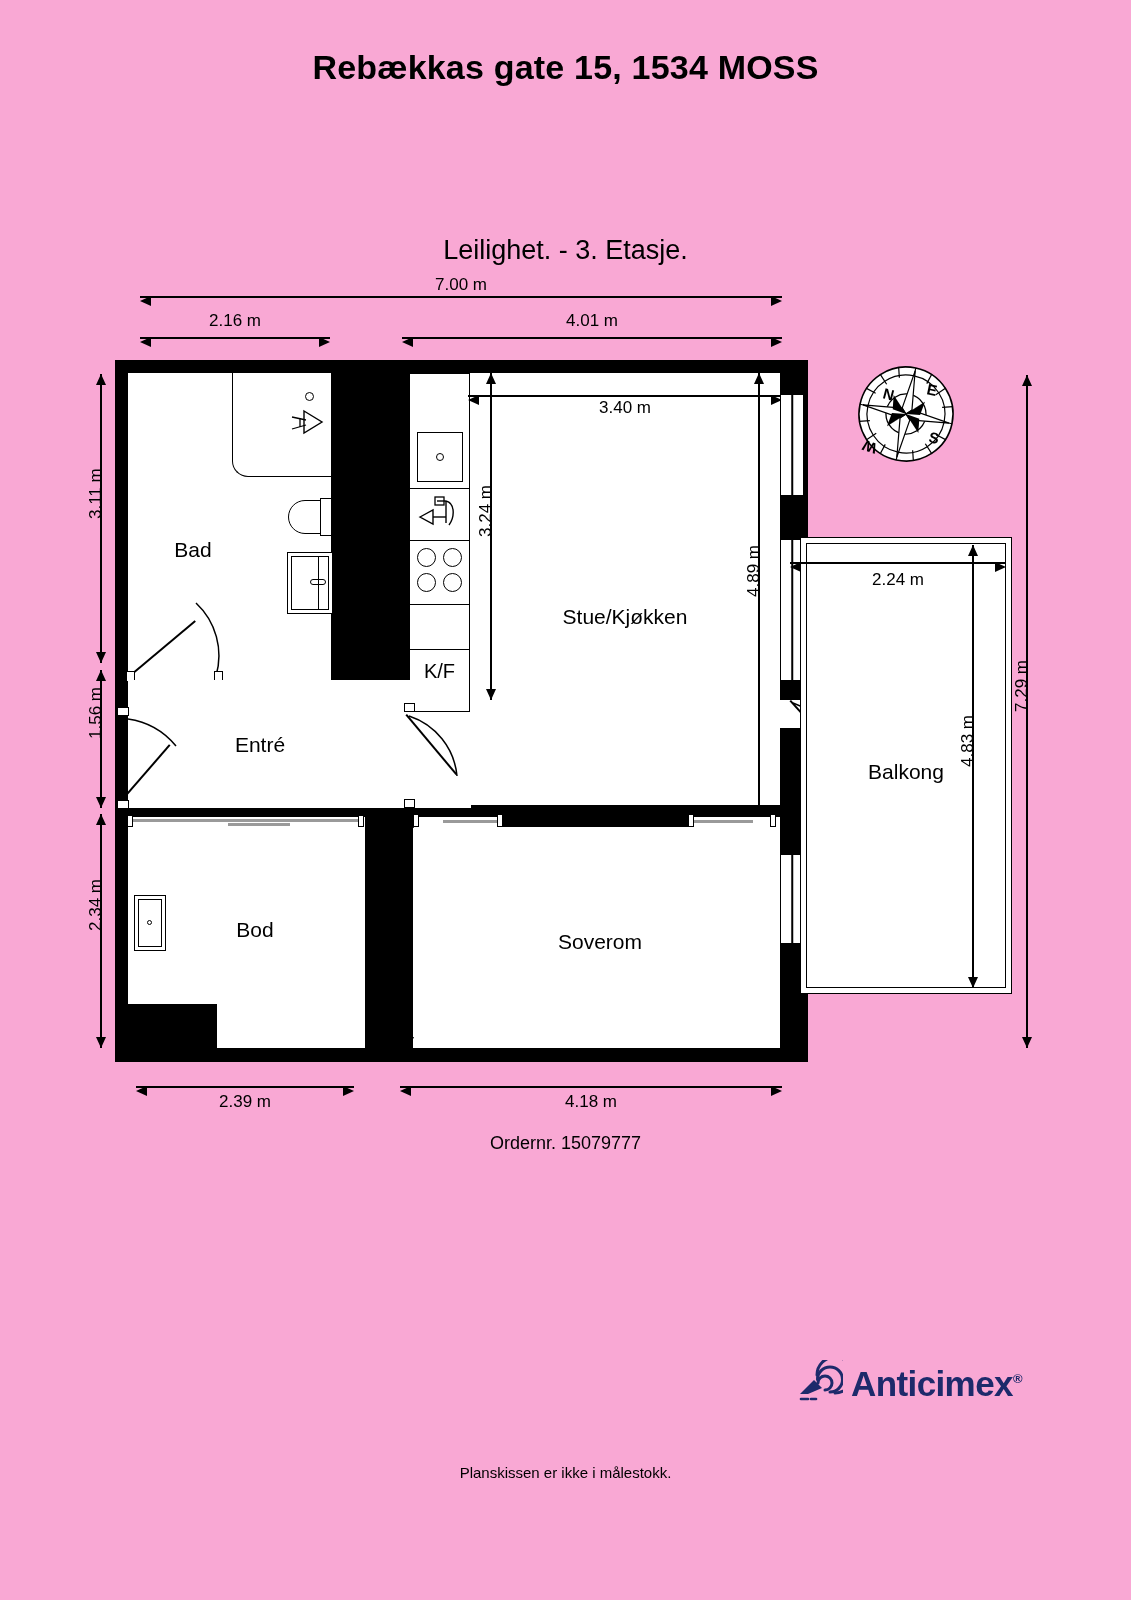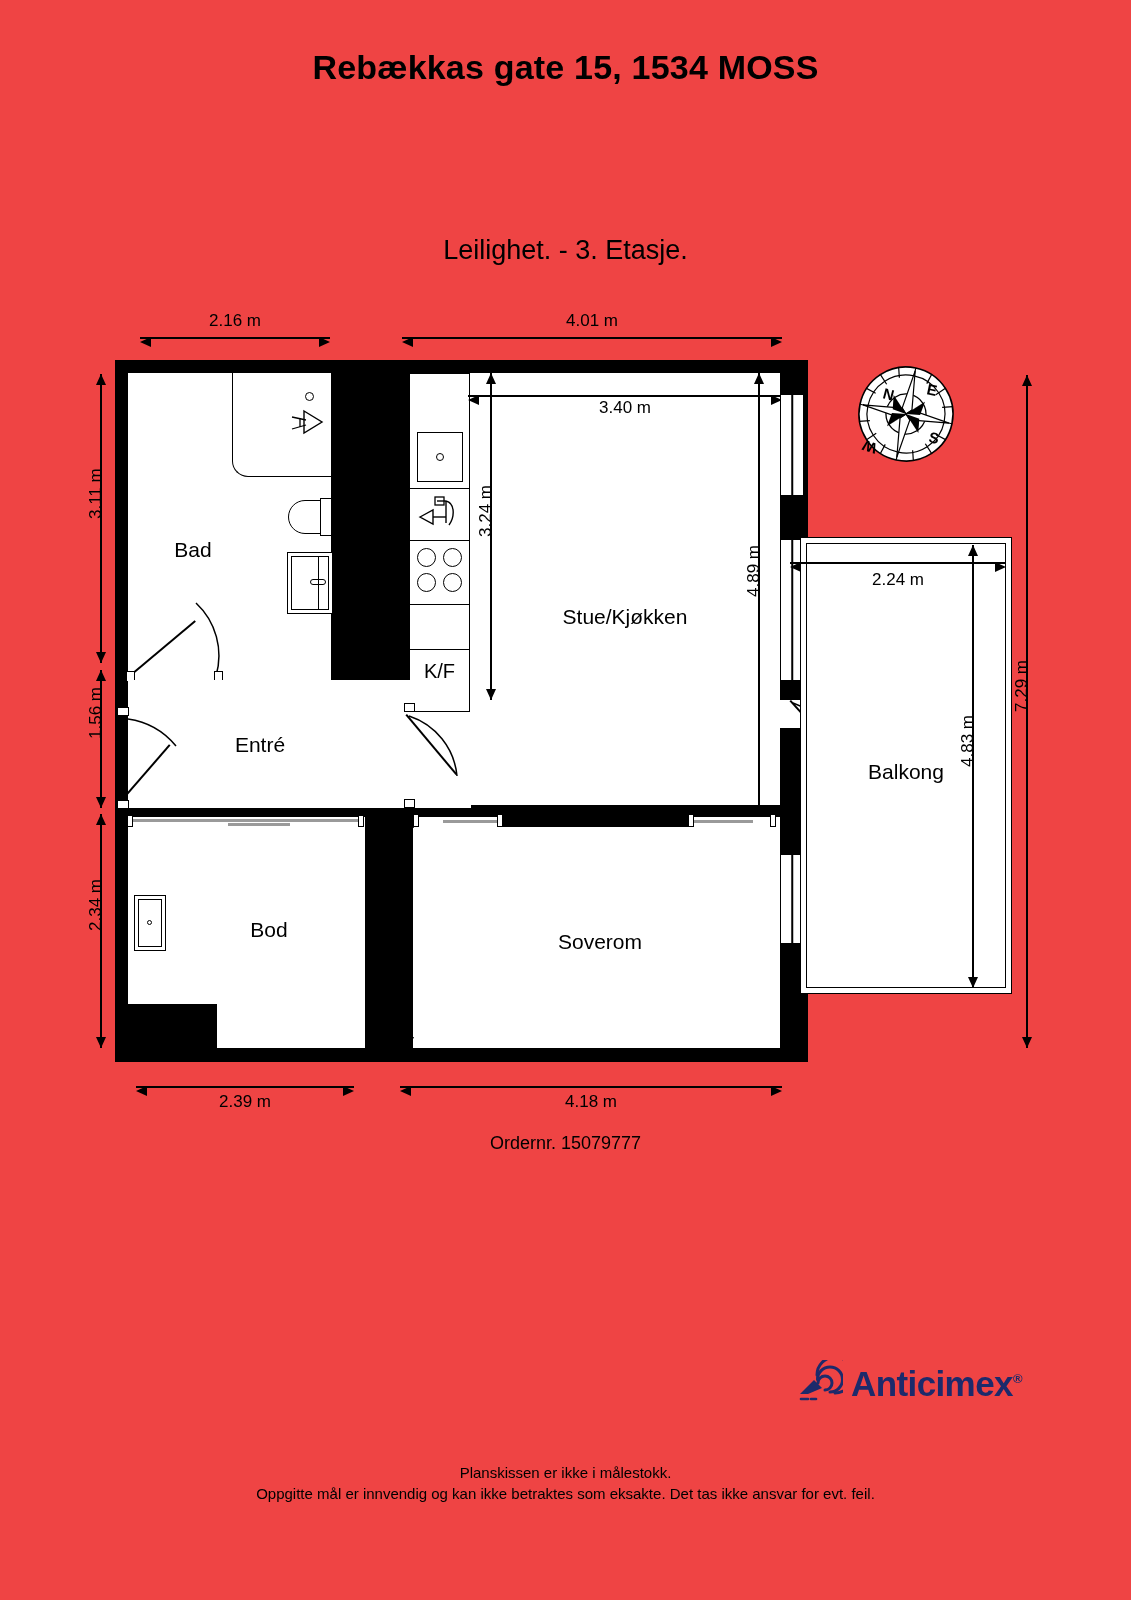--- a/index.html
+++ b/index.html
@@ -8,21 +8,21 @@
     background: #ffffff;
   }
   body {
     font-family: "Liberation Sans", sans-serif;
     color: #000;
   }
   #page {
     position: relative;
     width: 1131px;
     height: 1600px;
-    background: #ef4444;
+    background: #f9a8d4;
     overflow: hidden;
   }
   .abs { position: absolute; }
 
   
   #title {
     left: 0; top: 48px; width: 1131px;
     text-align: center;
     font-size: 34px;
     font-weight: bold;
@@ -115,20 +115,26 @@
   #logo-reg { font-size: 13px; vertical-align: super; font-weight: bold; }
 </style>
 </head>
 <body>
 
 <div id="page">
 
   <div class="abs" id="title">Rebækkas gate 15, 1534 MOSS</div>
   <div class="abs" id="subtitle">Leilighet. - 3. Etasje.</div>
 
+  <div class="abs" style="left:140px; top:282px; width:642px; height:28px;">
+    <div class="dim-h abs" style="left:0; top:14px; width:642px;"></div>
+    <div class="arw arw-l" style="top:19px;"></div>
+    <div class="arw arw-r" style="top:19px;"></div>
+    <div class="dim-label h" style="bottom:15px;">7.00 m</div>
+  </div>
 
   <div class="abs" style="left:140px; top:312px; width:190px; height:32px;">
     <div class="dim-h abs" style="left:0; top:25px; width:190px;"></div>
     <div class="arw arw-l" style="top:30px;"></div>
     <div class="arw arw-r" style="top:30px;"></div>
     <div class="dim-label h" style="bottom:13px;">2.16 m</div>
   </div>
 
   <div class="abs" style="left:402px; top:312px; width:380px; height:32px;">
     <div class="dim-h abs" style="left:0; top:25px; width:380px;"></div>
@@ -273,21 +279,21 @@
     <div class="abs" style="left:3px; top:4px; width:78px; height:2px; background:#000; transform-origin:left top; transform: rotate(50deg);"></div>
     <svg class="abs" style="left:0; top:0;" width="70" height="96">
       <path d="M 53 66 A 70 70 0 0 0 5 6" fill="none" stroke="#000" stroke-width="1.5"></path>
     </svg>
   </div>
   <div class="abs thin" style="left:404px; top:703px; width:11px; height:9px;"></div>
   <div class="abs thin" style="left:404px; top:799px; width:11px; height:9px;"></div>
 
   <div class="abs room-fill" style="left:128px; top:817px; width:237px; height:187px;"></div>
   <div class="abs room-fill" style="left:217px; top:1004px; width:148px; height:44px;"></div>
-  <div class="abs room-label" style="left:204px; top:918px; width:130px;">Bod</div>
+  <div class="abs room-label" style="left:190px; top:918px; width:130px;">Bod</div>
 
   <div class="abs" style="left:134px; top:895px; width:32px; height:56px; border:1.5px solid #000; box-sizing:border-box; background:#fff;"></div>
   <div class="abs" style="left:138px; top:899px; width:24px; height:48px; border:1.2px solid #000; box-sizing:border-box; background:#fff;"></div>
   <div class="abs" style="left:147px; top:920px; width:5px; height:5px; border:1.1px solid #000; border-radius:50%; box-sizing:border-box;"></div>
 
   <div class="abs rail-cap" style="left:127px; top:815px; width:6px; height:12px;"></div>
   <div class="abs rail" style="left:133px; top:819px; width:95px;"></div>
   <div class="abs rail" style="left:228px; top:823px; width:62px;"></div>
   <div class="abs rail" style="left:228px; top:819px; width:132px;"></div>
   <div class="abs rail-cap" style="left:358px; top:815px; width:6px; height:12px;"></div>
@@ -409,16 +415,15 @@
       <path d="M6 39 h7" stroke="#1d2a6b" stroke-width="2.6" stroke-linecap="round"></path>
       <path d="M16 39 h5" stroke="#1d2a6b" stroke-width="2.6" stroke-linecap="round"></path>
     </svg>
     <span id="logo-text" style="color:#1d2a6b;">
       <span>Anticimex</span><span id="logo-reg">®</span>
     </span>
   </div>
 
   <div class="abs" id="footer">
     <div>Planskissen er ikke i målestokk.</div>
-    <div>Oppgitte mål er innvendig og kan ikke betraktes som eksakte. Det tas ikke ansvar for evt. feil.</div>
   </div>
 
 </div>
 
 </body></html>

